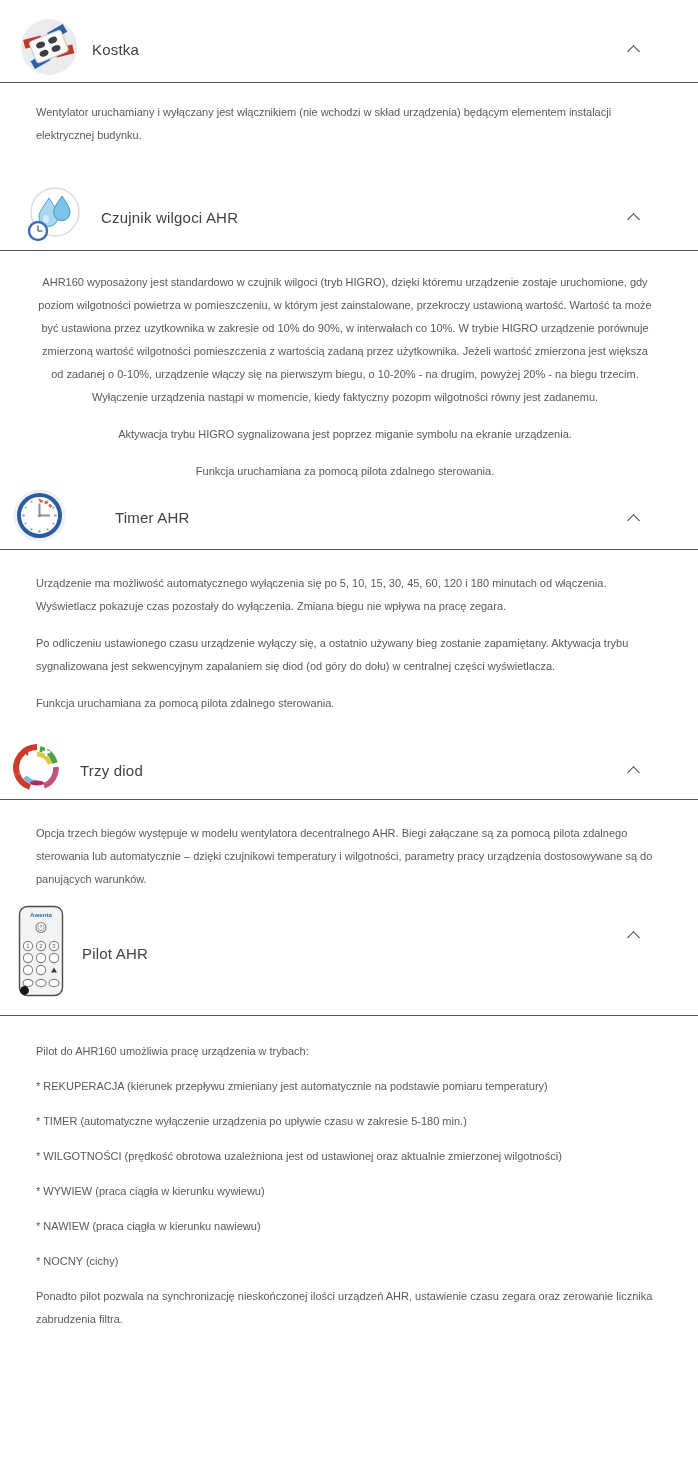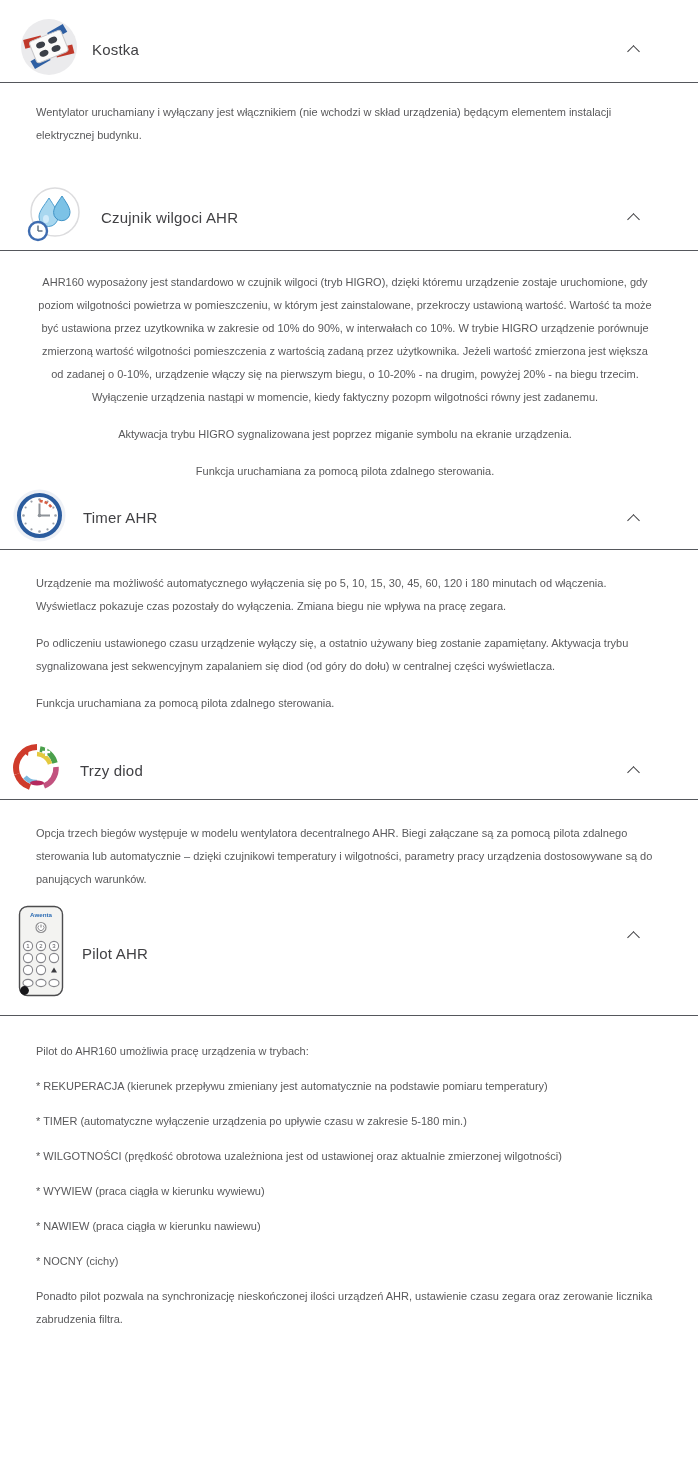--- a/index.html
+++ b/index.html
@@ -48,21 +48,21 @@
   .acc-body p:last-child { margin-bottom: 0; }
 
   
   .s1 .hdr { padding-top: 18px; }
   .s1 .icon-wrap { margin-left: 20px; margin-right: 14px; }
 
   .s2 .hdr { padding-top: 39px; justify-content: center; }
   .s2 .icon-wrap { margin-left: 25px; margin-right: 18px; }
   .s2 .acc-body { padding-top: 20px; text-align: center; }
 
-  .s3 .hdr { padding-top: 5px; }
+  .s3 .hdr { padding-top: 5px; gap: 32px; }
   .s3 .icon-wrap { margin-left: 12px; margin-right: 16px; }
   .s3 .acc-body { padding-top: 22px; }
 
   .s4 .hdr { padding-top: 28px; }
   .s4 .icon-wrap { margin-left: 12px; margin-right: 18px; }
   .s4 .acc-body { padding-top: 22px; }
 
   .s5 .hdr { padding-top: 14px; }
   .s5 .icon-wrap { margin-left: 18px; margin-right: 18px; }
   .s5 .chev { align-self: flex-start; margin-top: 24px; }

